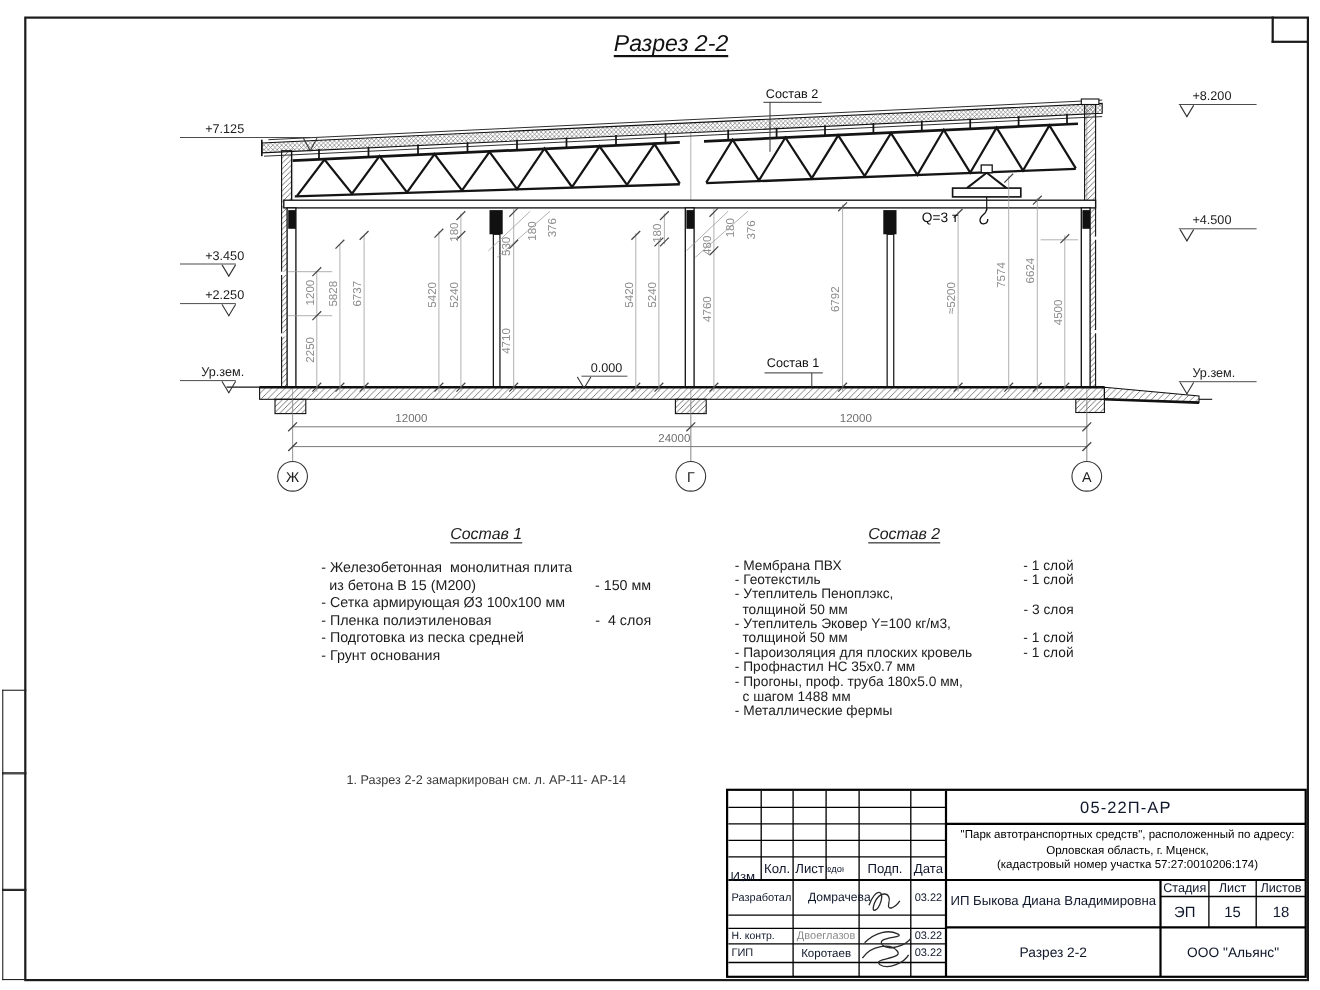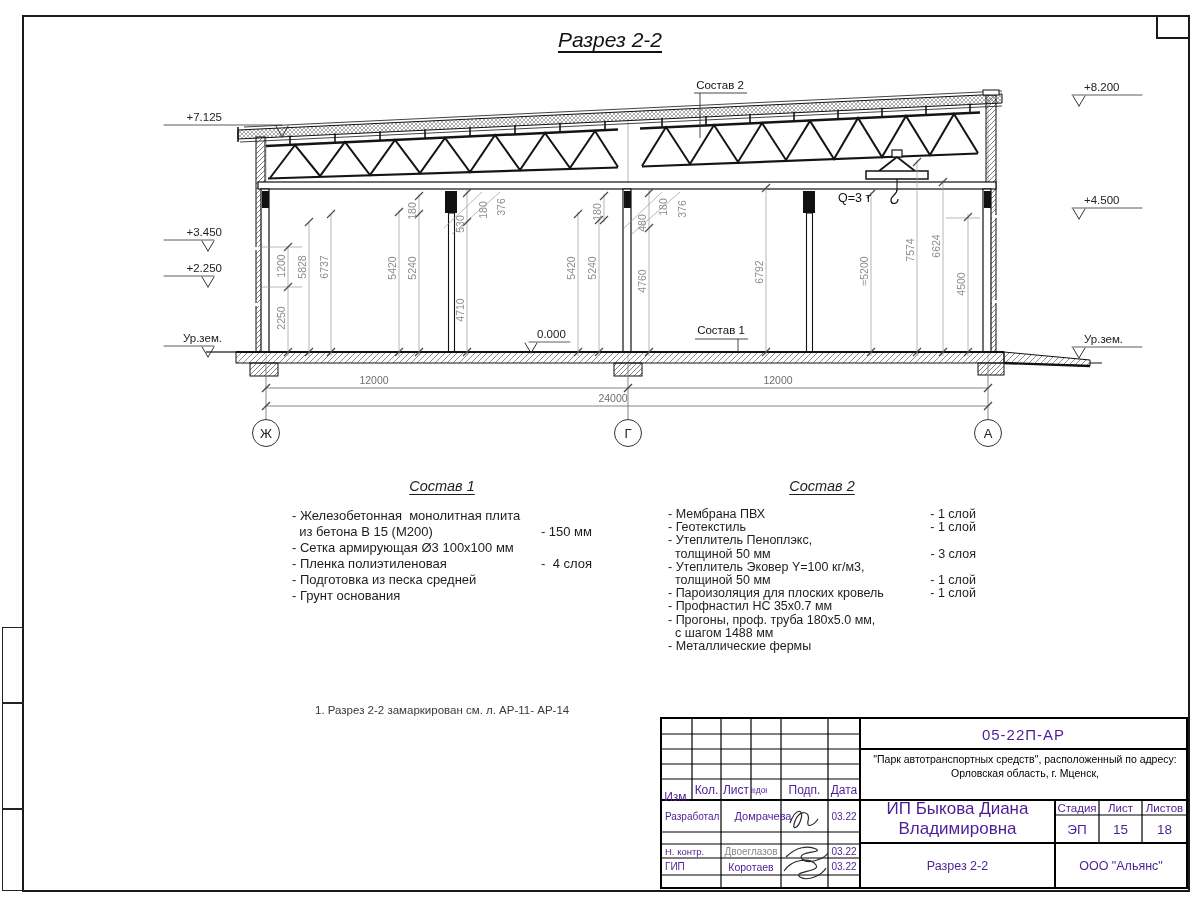--- a/index.html
+++ b/index.html
@@ -16,21 +16,21 @@
   .s-block{color:#1d1d1d;}
   .s-title{text-align:center;font-style:italic;font-size:14.5px;text-decoration:underline;
     text-underline-offset:3px;margin-bottom:14px;}
   .srow{display:flex;justify-content:space-between;white-space:pre;}
   #s1 .srow{font-size:13px;line-height:16px;}
   #s2 .srow{font-size:12.5px;line-height:13.2px;text-align:center;}
   .note{font-size:11.5px;color:#3a3a3a;}
   
   .tb{left:660px;top:717px;width:528px;height:172px;border:2px solid #000;box-sizing:border-box;}
   .tb .cell{position:absolute;display:flex;align-items:center;justify-content:center;
-    text-align:center;color:#4c1d95;overflow:hidden;}
+    text-align:center;color:#0f172a;overflow:hidden;}
   .tb .left{justify-content:flex-start;text-align:left;}
   svg text{font-family:"Liberation Sans",sans-serif;}
   .dim{font-size:10.5px;fill:#8d8d8d;}
   .dimh{font-size:10.5px;fill:#6f6f6f;}
   .mark{font-size:11.5px;fill:#222;}
   .axisL{font-size:13px;fill:#222;}
   .refL{font-size:11.5px;fill:#111;}
 </style>
 </head>
 <body>
@@ -380,22 +380,23 @@
   <div class="cell" style="left:59px;top:125px;width:60px;height:14px;font-size:10px;color:#8a8a8a;">Двоеглазов</div>
   <div class="cell" style="left:166px;top:125px;width:32px;height:14px;font-size:10px;">03.22</div>
   <div class="cell left" style="left:3px;top:139px;width:55px;height:17px;font-size:10px;">ГИП</div>
   <div class="cell" style="left:59px;top:139px;width:60px;height:17px;font-size:10.5px;">Коротаев</div>
   <div class="cell" style="left:166px;top:139px;width:32px;height:17px;font-size:10px;">03.22</div>
 
   <div class="cell" style="left:198px;top:0;width:327px;height:30px;font-size:15px;letter-spacing:1px;">05-22П-АР</div>
   <div class="abs" style="left:202px;top:34px;width:322px;text-align:center;font-size:10.5px;line-height:13.5px;color:#000;">
     <div>"Парк автотранспортных средств",  расположенный по адресу:</div>
     <div>Орловская область, г. Мценск,</div>
+    <div>(кадастровый номер участка 57:27:0010206:174)</div>
   </div>
-  <div class="cell" style="left:198px;top:81px;width:195px;height:38px;font-size:17px;">ИП Быкова Диана Владимировна</div>
+  <div class="cell" style="left:198px;top:81px;width:195px;height:38px;font-size:12px;">ИП Быкова Диана Владимировна</div>
   <div class="cell" style="left:393px;top:81px;width:44px;height:15px;font-size:11.5px;">Стадия</div>
   <div class="cell" style="left:437px;top:81px;width:43px;height:15px;font-size:11.5px;">Лист</div>
   <div class="cell" style="left:480px;top:81px;width:45px;height:15px;font-size:11.5px;">Листов</div>
   <div class="cell" style="left:393px;top:96px;width:44px;height:28px;font-size:13.5px;">ЭП</div>
   <div class="cell" style="left:437px;top:96px;width:43px;height:28px;font-size:13.5px;">15</div>
   <div class="cell" style="left:480px;top:96px;width:45px;height:28px;font-size:13.5px;">18</div>
   <div class="cell" style="left:198px;top:124px;width:195px;height:45px;font-size:12.5px;">Разрез 2-2</div>
   <div class="cell" style="left:393px;top:124px;width:132px;height:45px;font-size:12.5px;">ООО "Альянс"</div>
 </div>
 

